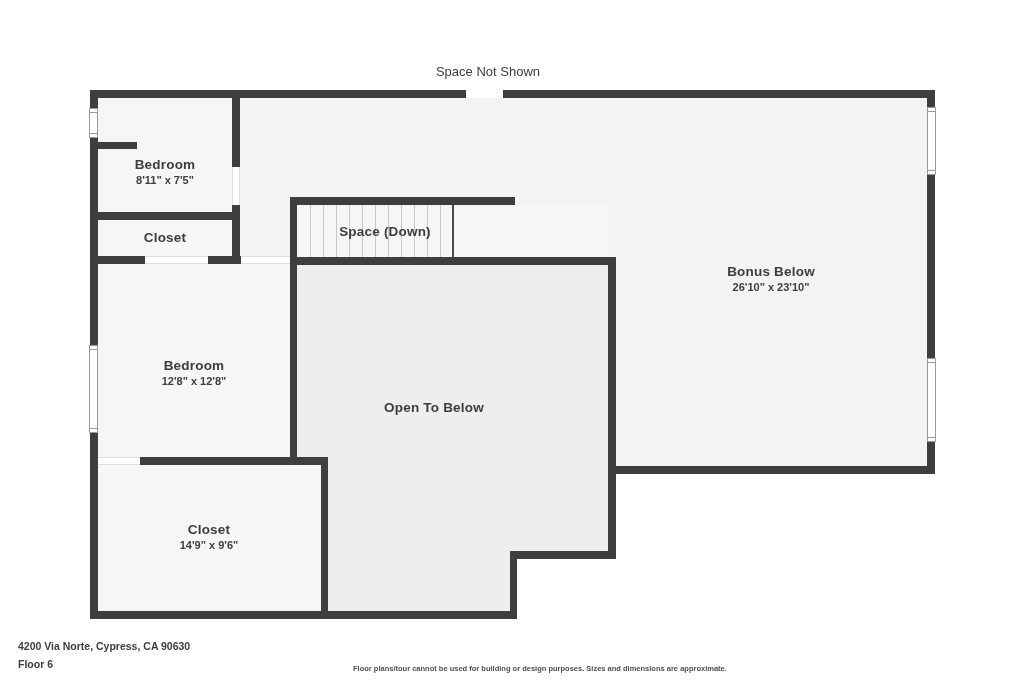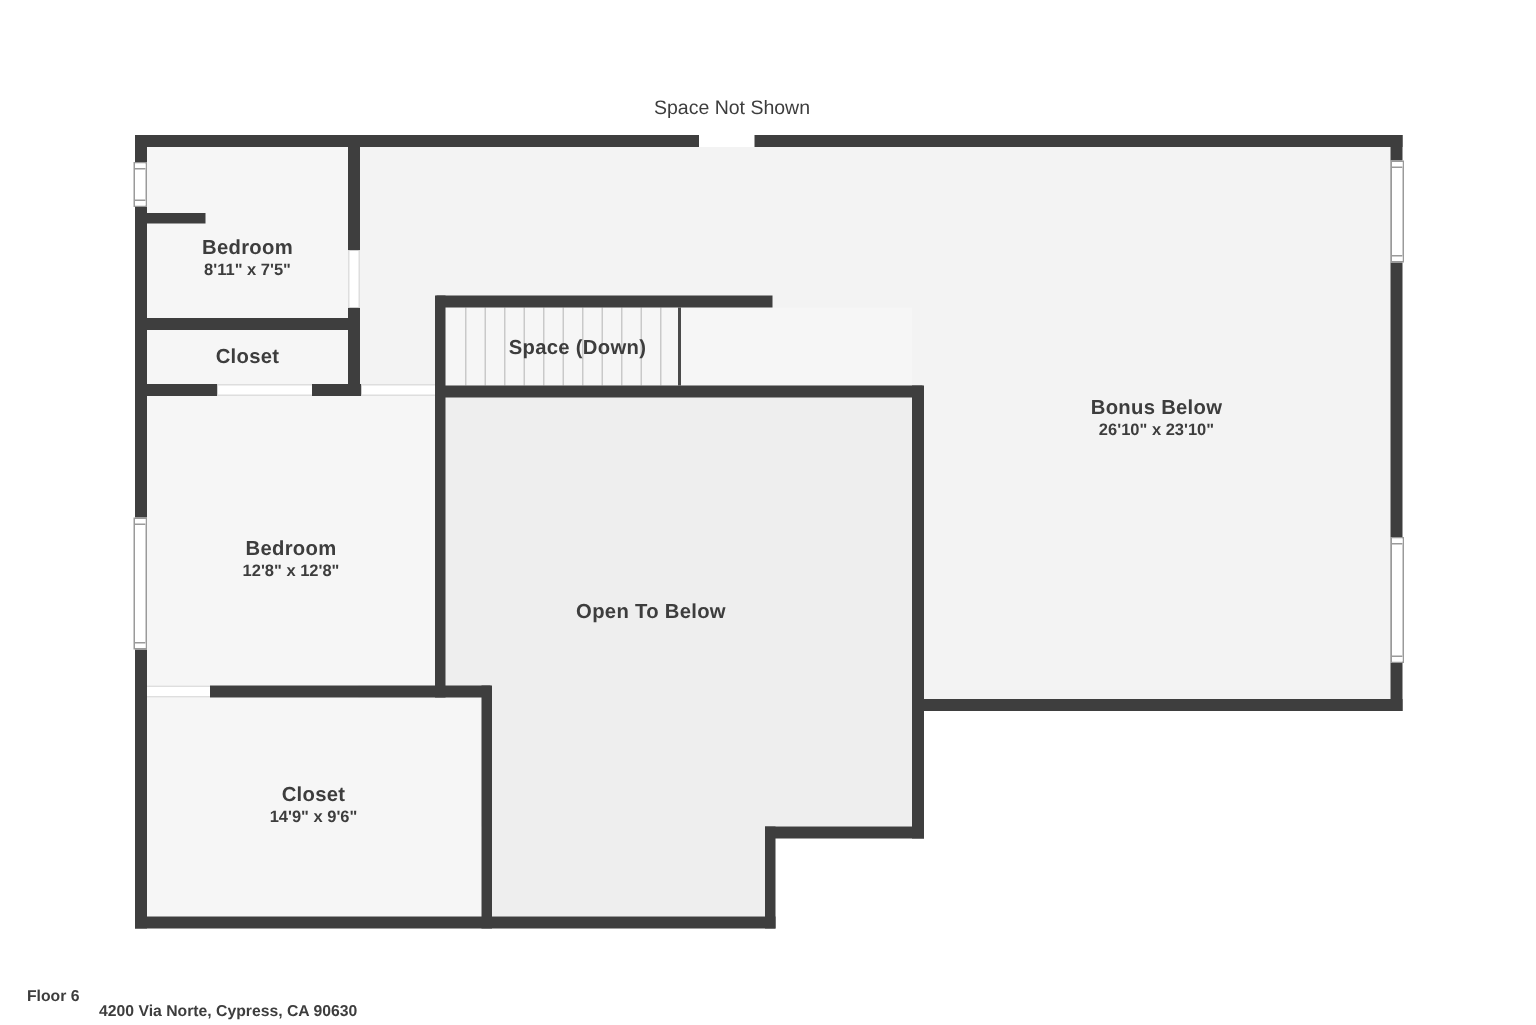--- a/index.html
+++ b/index.html
@@ -108,16 +108,17 @@
     <div class="dm">12'8" x 12'8"</div>
   </div>
   <div class="lbl" style="left:344px;top:400px;width:180px;">
     <div class="nm">Open To Below</div>
   </div>
   <div class="lbl" style="left:134px;top:522px;width:150px;">
     <div class="nm">Closet</div>
     <div class="dm">14'9" x 9'6"</div>
   </div>
 
-  <div class="addr" style="left:18px;top:668px;margin-left:48px;">4200 Via Norte, Cypress, CA 90630</div>
+  <div class="addr" style="left:18px;top:640px;">4200 Via Norte, Cypress, CA 90630</div>
   <div class="addr" style="left:18px;top:658px;">Floor 6</div>
+  <div class="disc" style="left:353px;top:664px;">Floor plans/tour cannot be used for building or design purposes. Sizes and dimensions are approximate.</div>
 
 </div>
 
 </body></html>

